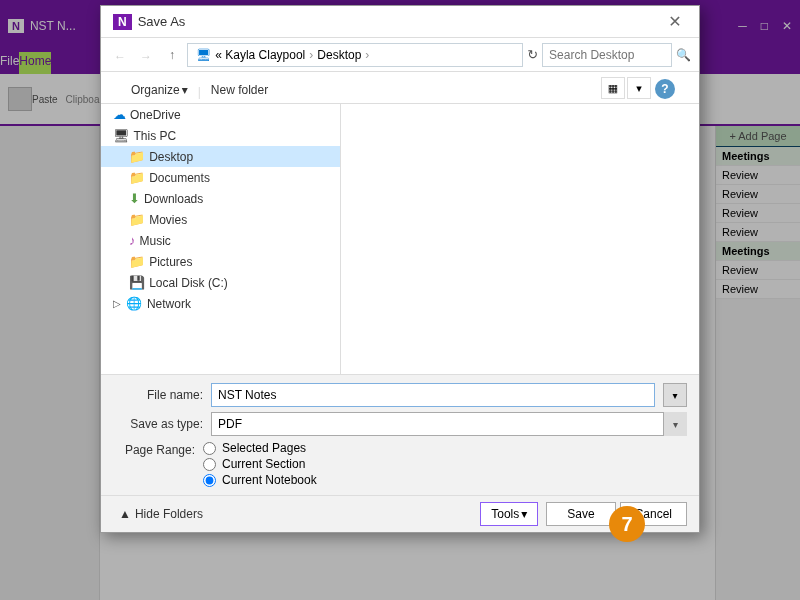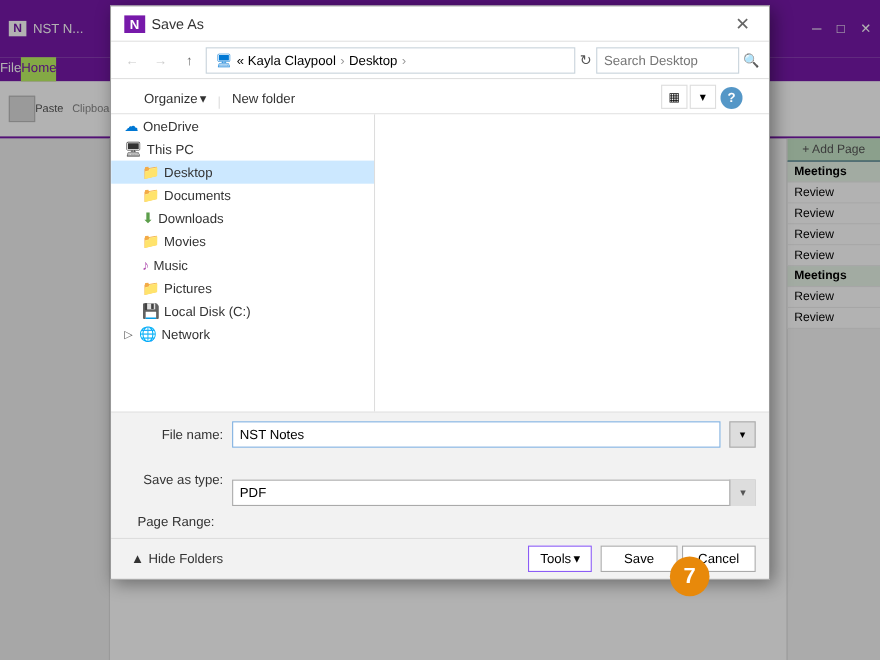--- a/index.html
+++ b/index.html
@@ -120,21 +120,21 @@
     .form-input {
       flex: 1; height: 24px; border: 1px solid #7fb0e0; padding: 2px 6px;
       font-size: 12px; background: white; outline: none;
     }
     .form-select {
       flex: 1; height: 24px; border: 1px solid #aaa; padding: 2px 6px;
       font-size: 12px; background: white; appearance: none;
       -webkit-appearance: none;
     }
     .form-select-wrapper {
-      flex: 1; position: relative; margin-top: 24px;
+      flex: 1; position: relative;
     }
     .form-select-arrow {
       position: absolute; right: 0; top: 0; width: 24px; height: 24px;
       background: #ddd; border-left: 1px solid #aaa; display: flex;
       align-items: center; justify-content: center; pointer-events: none;
       font-size: 10px; color: #555;
     }
 
     
     .page-range-section {
@@ -364,20 +364,34 @@
           <select class="form-select" style="width:100%;">
             <option>PDF</option>
             <option>Word Document</option>
             <option>OneNote Package</option>
           </select>
           <div class="form-select-arrow">▾</div>
         </div>
       </div>
       <div class="page-range-section">
         <div class="page-range-label">Page Range:</div>
+        <div class="page-range-options">
+          <div class="radio-row">
+            <input type="radio" name="pagerange" value="selected" style="">
+            <span>Selected Pages</span>
+          </div>
+          <div class="radio-row">
+            <input type="radio" name="pagerange" value="section" style="">
+            <span>Current Section</span>
+          </div>
+          <div class="radio-row">
+            <input type="radio" name="pagerange" value="notebook" checked="" style="">
+            <span>Current Notebook</span>
+          </div>
+        </div>
       </div>
     </div>
 
     <div class="dialog-footer">
       <button class="hide-folders-btn">
         <span>▲</span>
         <span>Hide Folders</span>
       </button>
       <div class="footer-spacer"></div>
       <button class="tools-btn">

